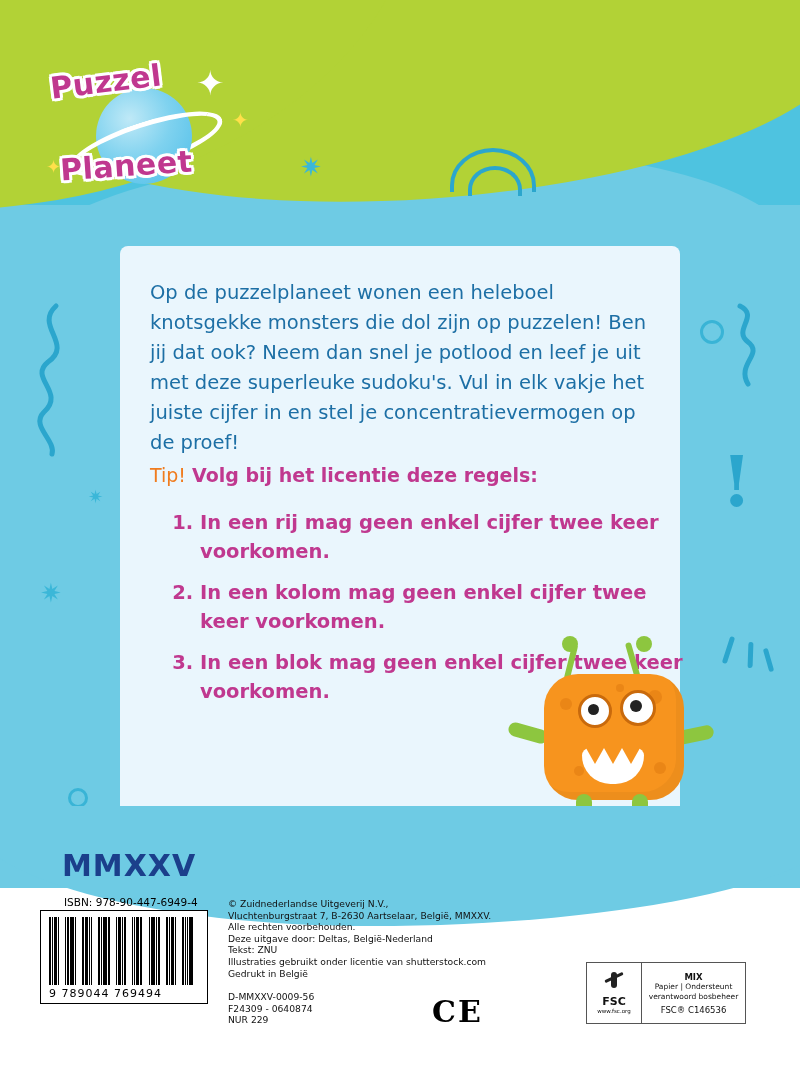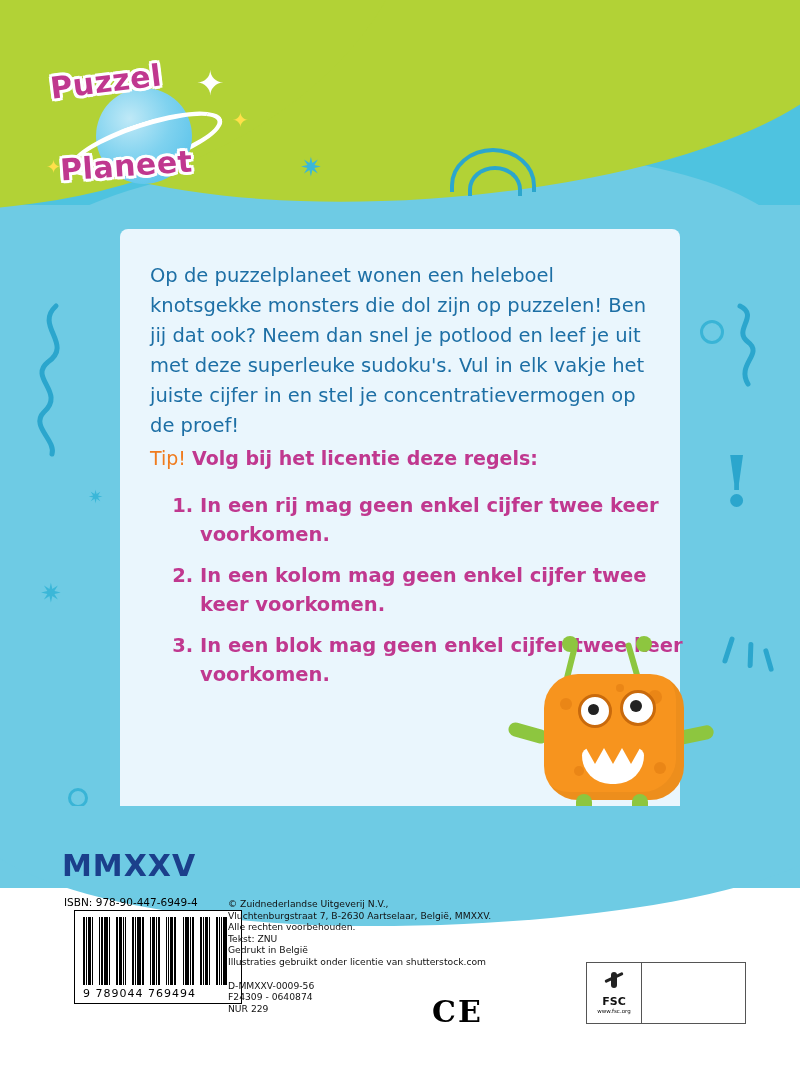--- a/index.html
+++ b/index.html
@@ -98,21 +98,21 @@
   }
   .excl{
     position:absolute;right:48px;top:440px;color:#2ba6cd;font-size:70px;font-weight:bold;
     font-family:"DejaVu Serif", serif;
   }
   .bubble{position:absolute;border:3px solid #39b4d6;border-radius:50%;}
   .dash{position:absolute;background:#2ba6cd;border-radius:3px;}
 
   
   .card{
-    position:absolute;left:120px;top:229px;width:560px;height:647px;
+    position:absolute;left:120px;top:246px;width:560px;height:647px;
     background:#eaf6fd;border-radius:8px;
   }
   .card .intro{
     position:absolute;left:30px;top:32px;width:506px;
     color:#1d6fa5;font-size:19.5px;line-height:30px;
     font-family:"DejaVu Sans", sans-serif;
   }
   .card .tipline{
     position:absolute;left:30px;top:218px;width:506px;font-size:19px;
   }
@@ -154,21 +154,21 @@
 
   
   .deltas{
     position:absolute;left:62px;top:848px;color:#1b3f8b;font-size:30px;font-weight:bold;
     letter-spacing:1px;font-family:"DejaVu Sans", sans-serif;
   }
   .isbn{
     position:absolute;left:64px;top:896px;font-size:10.5px;color:#000;
   }
   .barcode{
-    position:absolute;left:74px;top:910px;width:168px;height:94px;background:#fff;
+    position:absolute;left:40px;top:910px;width:168px;height:94px;background:#fff;
     border:1px solid #000;box-sizing:border-box;
   }
   .bars{position:absolute;left:8px;top:6px;width:152px;height:68px;overflow:hidden;}
   .bars i{display:inline-block;background:#000;height:68px;margin-right:1px;vertical-align:top;}
   .barnum{position:absolute;left:8px;top:76px;font-size:11px;letter-spacing:1px;font-family:"DejaVu Sans", sans-serif;}
 
   .colophon{
     position:absolute;left:228px;top:898px;width:330px;
     font-size:9.2px;line-height:11.6px;color:#111;
   }
@@ -302,31 +302,38 @@
       
       
     </div>
     <div class="barnum">9  789044  769494</div>
   </div>
 
   <div class="colophon">
     <div>© Zuidnederlandse Uitgeverij N.V.,</div>
     <div>Vluchtenburgstraat 7, B-2630 Aartselaar, België, MMXXV.</div>
     <div>Alle rechten voorbehouden.</div>
+    <div>Deze uitgave door: Deltas, België-Nederland</div>
     <div>Tekst: ZNU</div>
+    <div>Illustraties gebruikt onder licentie van shutterstock.com</div>
     <div>Gedrukt in België</div>
-    <div>Illustraties gebruikt onder licentie van shutterstock.com</div>
     <div class="blk2">D-MMXXV-0009-56</div>
     <div>F24309 - 0640874</div>
     <div>NUR 229</div>
   </div>
 
   <div class="ce">CE</div>
 
   <div class="fsc">
     <div class="left">
       <div class="tree"></div>
       <div class="fsclabel">FSC</div>
       <div class="url">www.fsc.org</div>
     </div>
+    <div class="right">
+      <div class="mix">MIX</div>
+      <div>Papier | Ondersteunt</div>
+      <div>verantwoord bosbeheer</div>
+      <div class="code">FSC® C146536</div>
+    </div>
   </div>
 
 </div>
 
 </body></html>

